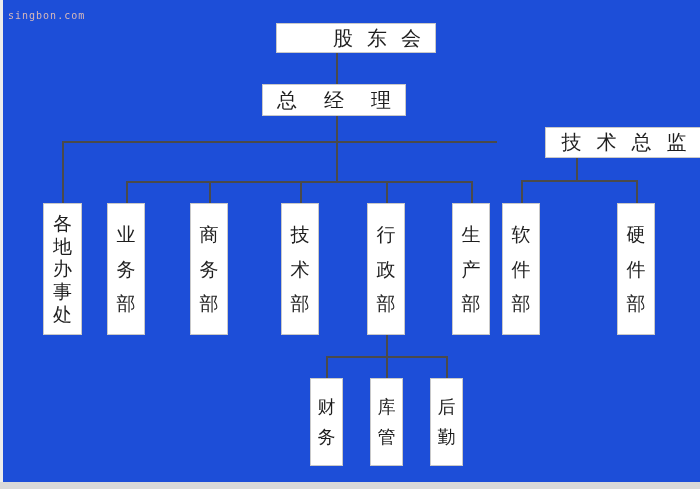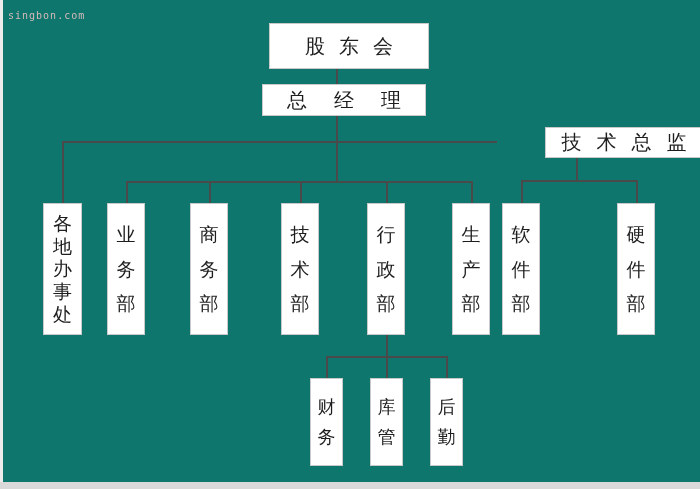--- a/index.html
+++ b/index.html
@@ -3,21 +3,21 @@
 <meta charset="utf-8">
 <style>
   html,body{margin:0;padding:0;}
   body{
     font-family:"Liberation Serif","DejaVu Serif",serif;
     background:#ffffff;
   }
   .canvas{
     position:relative;
     width:700px;height:489px;
-    background:#0f766e;
+    background:#1d4ed8;
     overflow:hidden;
   }
   .edge-strip-left{
     position:absolute;left:0;top:0;width:3px;height:489px;
     background:#ececec;
   }
   .edge-strip-bottom{
     position:absolute;left:0;top:482px;width:700px;height:7px;
     background:#d9d9d9;
   }
@@ -88,25 +88,25 @@
   <div class="line h" style="left:521px;top:180px;width:117px;"></div>
   <div class="line v" style="left:521px;top:180px;height:23px;"></div>
   <div class="line v" style="left:636px;top:180px;height:23px;"></div>
 
   <div class="line v" style="left:386px;top:335px;height:22px;"></div>
   <div class="line h" style="left:326px;top:356px;width:122px;"></div>
   <div class="line v" style="left:326px;top:356px;height:22px;"></div>
   <div class="line v" style="left:386px;top:356px;height:22px;"></div>
   <div class="line v" style="left:446px;top:356px;height:22px;"></div>
 
-  <div class="node hnode" style="left:269px;top:23px;width:160px;height:46px;">
+  <div class="node hnode" style="left:276px;top:23px;width:160px;height:30px;justify-content:flex-end;">
     <span class="lbl sp-shareholders">股东会</span>
   </div>
 
-  <div class="node hnode" style="left:262px;top:84px;width:164px;height:32px;">
+  <div class="node hnode" style="left:262px;top:84px;width:144px;height:32px;">
     <span class="lbl sp-manager">总经理</span>
   </div>
 
   <div class="node hnode" style="left:497px;top:127px;width:158px;height:31px;margin-left:48px;">
     <span class="lbl sp-director">技术总监</span>
   </div>
 
   <div class="node vnode" style="left:43px;top:203px;width:39px;height:132px;">
       <div>各</div>
       <div>地</div>

